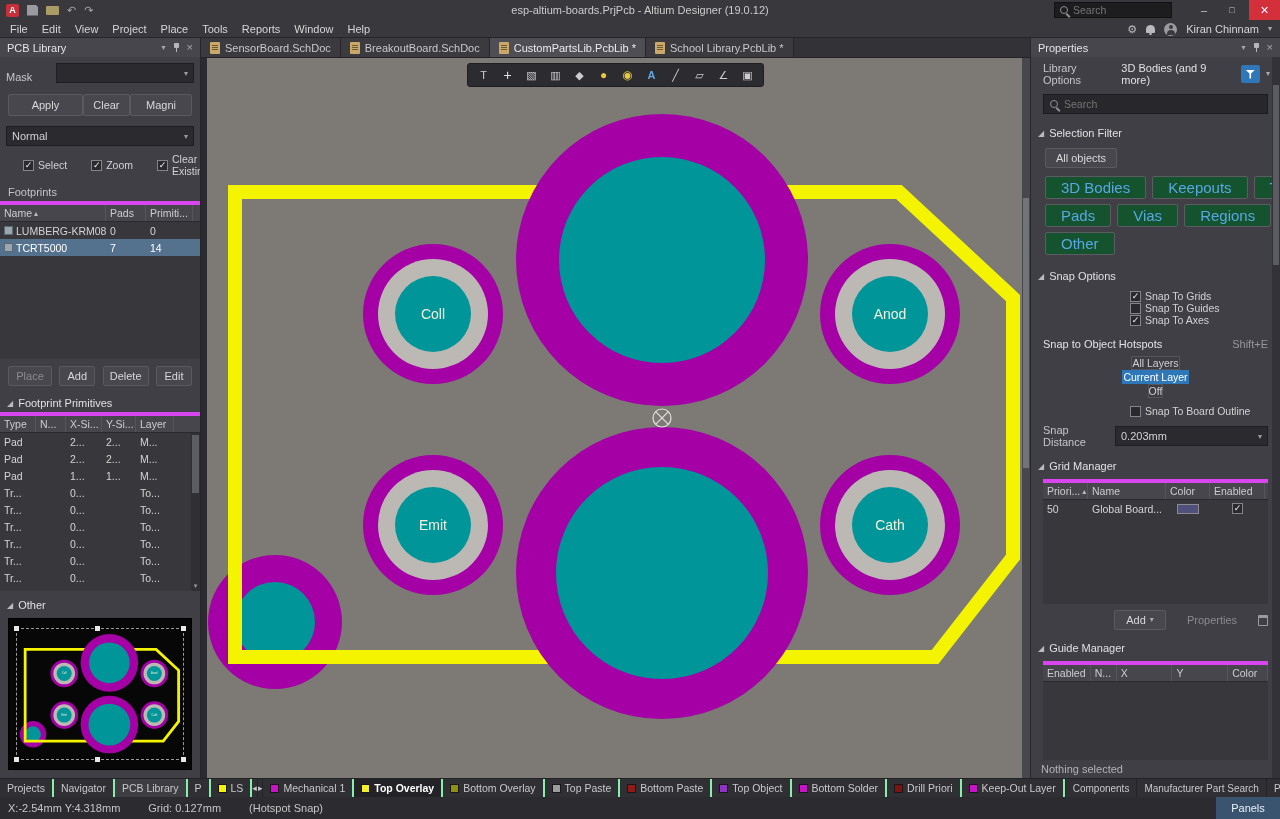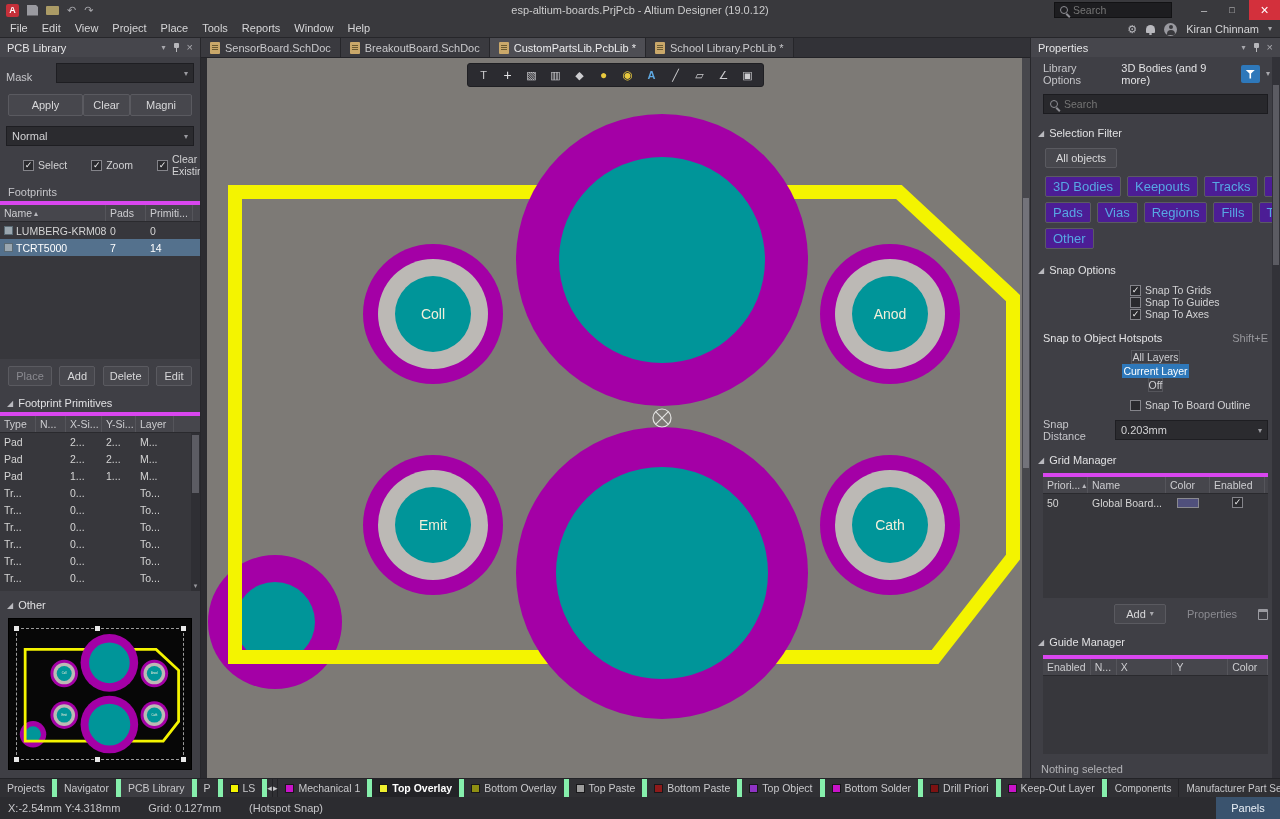--- a/index.html
+++ b/index.html
@@ -19,21 +19,21 @@
   #tb-search{position:absolute;right:108px;top:2px;width:118px;height:16px;background:#1d1d20;border:1px solid #121214;display:flex;align-items:center;gap:5px;padding:0 5px;}
   #tb-search input{flex:1;background:transparent;border:none;outline:none;color:#9a9aa0;font-size:10.5px;font-family:"Liberation Sans",sans-serif;width:80px;}
   .mag{width:8px;height:8px;border:1.5px solid #8e8e94;border-radius:50%;position:relative;flex:0 0 auto;}
   .mag::after{content:"";position:absolute;left:6px;top:6px;width:5px;height:1.5px;background:#8e8e94;transform:rotate(45deg);transform-origin:0 0;}
   .winbtn{position:absolute;top:0;height:20px;display:flex;align-items:center;justify-content:center;color:#c9c9cc;font-size:11px;}
   #btn-close{right:0;width:31px;background:#d3303c;color:#fff;font-size:14px;}
   #btn-max{right:35px;width:26px;font-size:9px;}
   #btn-min{right:63px;width:26px;}
 
   
-  #menubar{position:absolute;top:20px;left:0;right:0;height:18px;background:#39393d;border-bottom:1px solid #26262a;display:flex;align-items:flex-end;padding-left:3px;z-index:6;}
+  #menubar{position:absolute;top:20px;left:0;right:0;height:18px;background:#39393d;border-bottom:1px solid #26262a;display:flex;align-items:center;padding-left:3px;z-index:6;}
   .menu-item{padding:0 7px;height:18px;display:flex;align-items:center;color:#d6d6d8;font-size:11px;}
   #mb-right{position:absolute;right:8px;top:0;height:18px;display:flex;align-items:center;gap:9px;}
   .gear{color:#b9b9be;font-size:11px;}
   .bell{width:9px;height:8px;background:#b9b9be;border-radius:5px 5px 1px 1px;position:relative;}
   .bell::after{content:"";position:absolute;left:3px;bottom:-2px;width:3px;height:2px;background:#b9b9be;border-radius:50%;}
   .avatar{width:13px;height:13px;border-radius:50%;background:#9a9aa0;position:relative;overflow:hidden;}
   .avatar::before{content:"";position:absolute;top:2px;left:4.5px;width:4px;height:4px;border-radius:50%;background:#39393d;}
   .avatar::after{content:"";position:absolute;top:7.5px;left:2.5px;width:8px;height:5px;border-radius:4px 4px 0 0;background:#39393d;}
   #mb-user{color:#d6d6d8;font-size:11px;}
 
@@ -98,33 +98,33 @@
   #cv-toolbar{position:absolute;left:266px;top:5px;height:24px;background:#2b2b30;border:1px solid #1f1f23;border-radius:3px;display:flex;align-items:center;padding:0 4px;gap:1px;}
   .ticon{width:23px;height:20px;display:flex;align-items:center;justify-content:center;font-size:11px;color:#cdcdd0;}
   #cv-toolbar .ticon:nth-child(2){font-size:14px;color:#e2e2e4;}
   #cv-toolbar .ticon:nth-child(6){color:#e8c93e;font-size:12px;}
   #cv-toolbar .ticon:nth-child(7){color:#e8c93e;font-size:12px;}
   #cv-toolbar .ticon:nth-child(8){color:#5fa8e0;font-weight:bold;}
   svg text{font-family:"Liberation Sans",sans-serif;}
 
   
   .chiprow{display:flex;gap:6px;margin:0 8px 5px;flex-wrap:nowrap;}
-  .chip{background:#4c1d95;border:1px solid #5b5b61;color:#57a7e4;font-size:13px;padding:2px 7px;border-radius:2px;white-space:nowrap;}
+  .chip{background:#14532d;border:1px solid #5b5b61;color:#57a7e4;font-size:15px;padding:2px 15px;border-radius:2px;white-space:nowrap;}
   .seg{flex:1;height:20px;background:#3d3d43;border:1px solid #55555b;color:#d0d0d3;display:flex;align-items:center;justify-content:center;font-size:10.5px;}
   .seg.active{background:#2e78ba;border-color:#2e78ba;color:#fff;}
   .funnel-btn{width:20px;height:18px;background:#2e78ba;display:flex;align-items:center;justify-content:center;border-radius:2px;}
   .funnel{width:10px;height:9px;background:#fff;clip-path:polygon(0 0,100% 0,58% 45%,58% 100%,42% 100%,42% 45%);}
   .trash{width:10px;height:11px;border:1px solid #9a9aa0;border-top:3px solid #9a9aa0;border-radius:1px;}
   .swatchbox{width:22px;height:10px;border:1px solid #8a8a90;}
   #rp-scroll{position:absolute;right:0;top:19px;bottom:0;width:8px;background:#323238;}
   #rp-thumb{position:absolute;left:1px;width:6px;top:28px;height:180px;background:#5b5b62;}
 
   
   #bottombar{position:absolute;top:778px;left:0;width:1280px;height:19px;background:#303034;border-top:1px solid #232327;display:flex;align-items:stretch;font-size:10.5px;z-index:5;}
-  .btab{display:flex;align-items:center;padding:0 7px;border-right:5px solid #86efac;color:#c8c8cb;gap:4px;white-space:nowrap;}
+  .btab{display:flex;align-items:center;padding:0 7px;border-right:2px solid #86efac;color:#c8c8cb;gap:4px;white-space:nowrap;}
   .btab.curr{background:#3d3d42;}
   .btab.active{background:#232327;color:#ffffff;font-weight:bold;}
   .swatch{width:9px;height:9px;border:1px solid #18181a;flex:0 0 auto;}
   .arrbtn{width:16px;display:flex;align-items:center;justify-content:center;color:#c8c8cb;border-right:1px solid #232327;font-size:9px;}
   #rtabs{margin-left:auto;display:flex;}
   #rtabs .btab{border-left:1px solid #232327;border-right:none;font-size:10px;}
   #statusbar{position:absolute;top:797px;left:0;width:1280px;height:22px;background:#2c2c30;display:flex;align-items:center;gap:28px;padding-left:8px;color:#c6c6c9;font-size:11px;z-index:5;}
   #panels-btn{position:absolute;right:0;top:0;height:22px;width:64px;background:#3a536e;color:#e9eff6;display:flex;align-items:center;justify-content:center;font-size:11px;}
 </style>
 </head>

